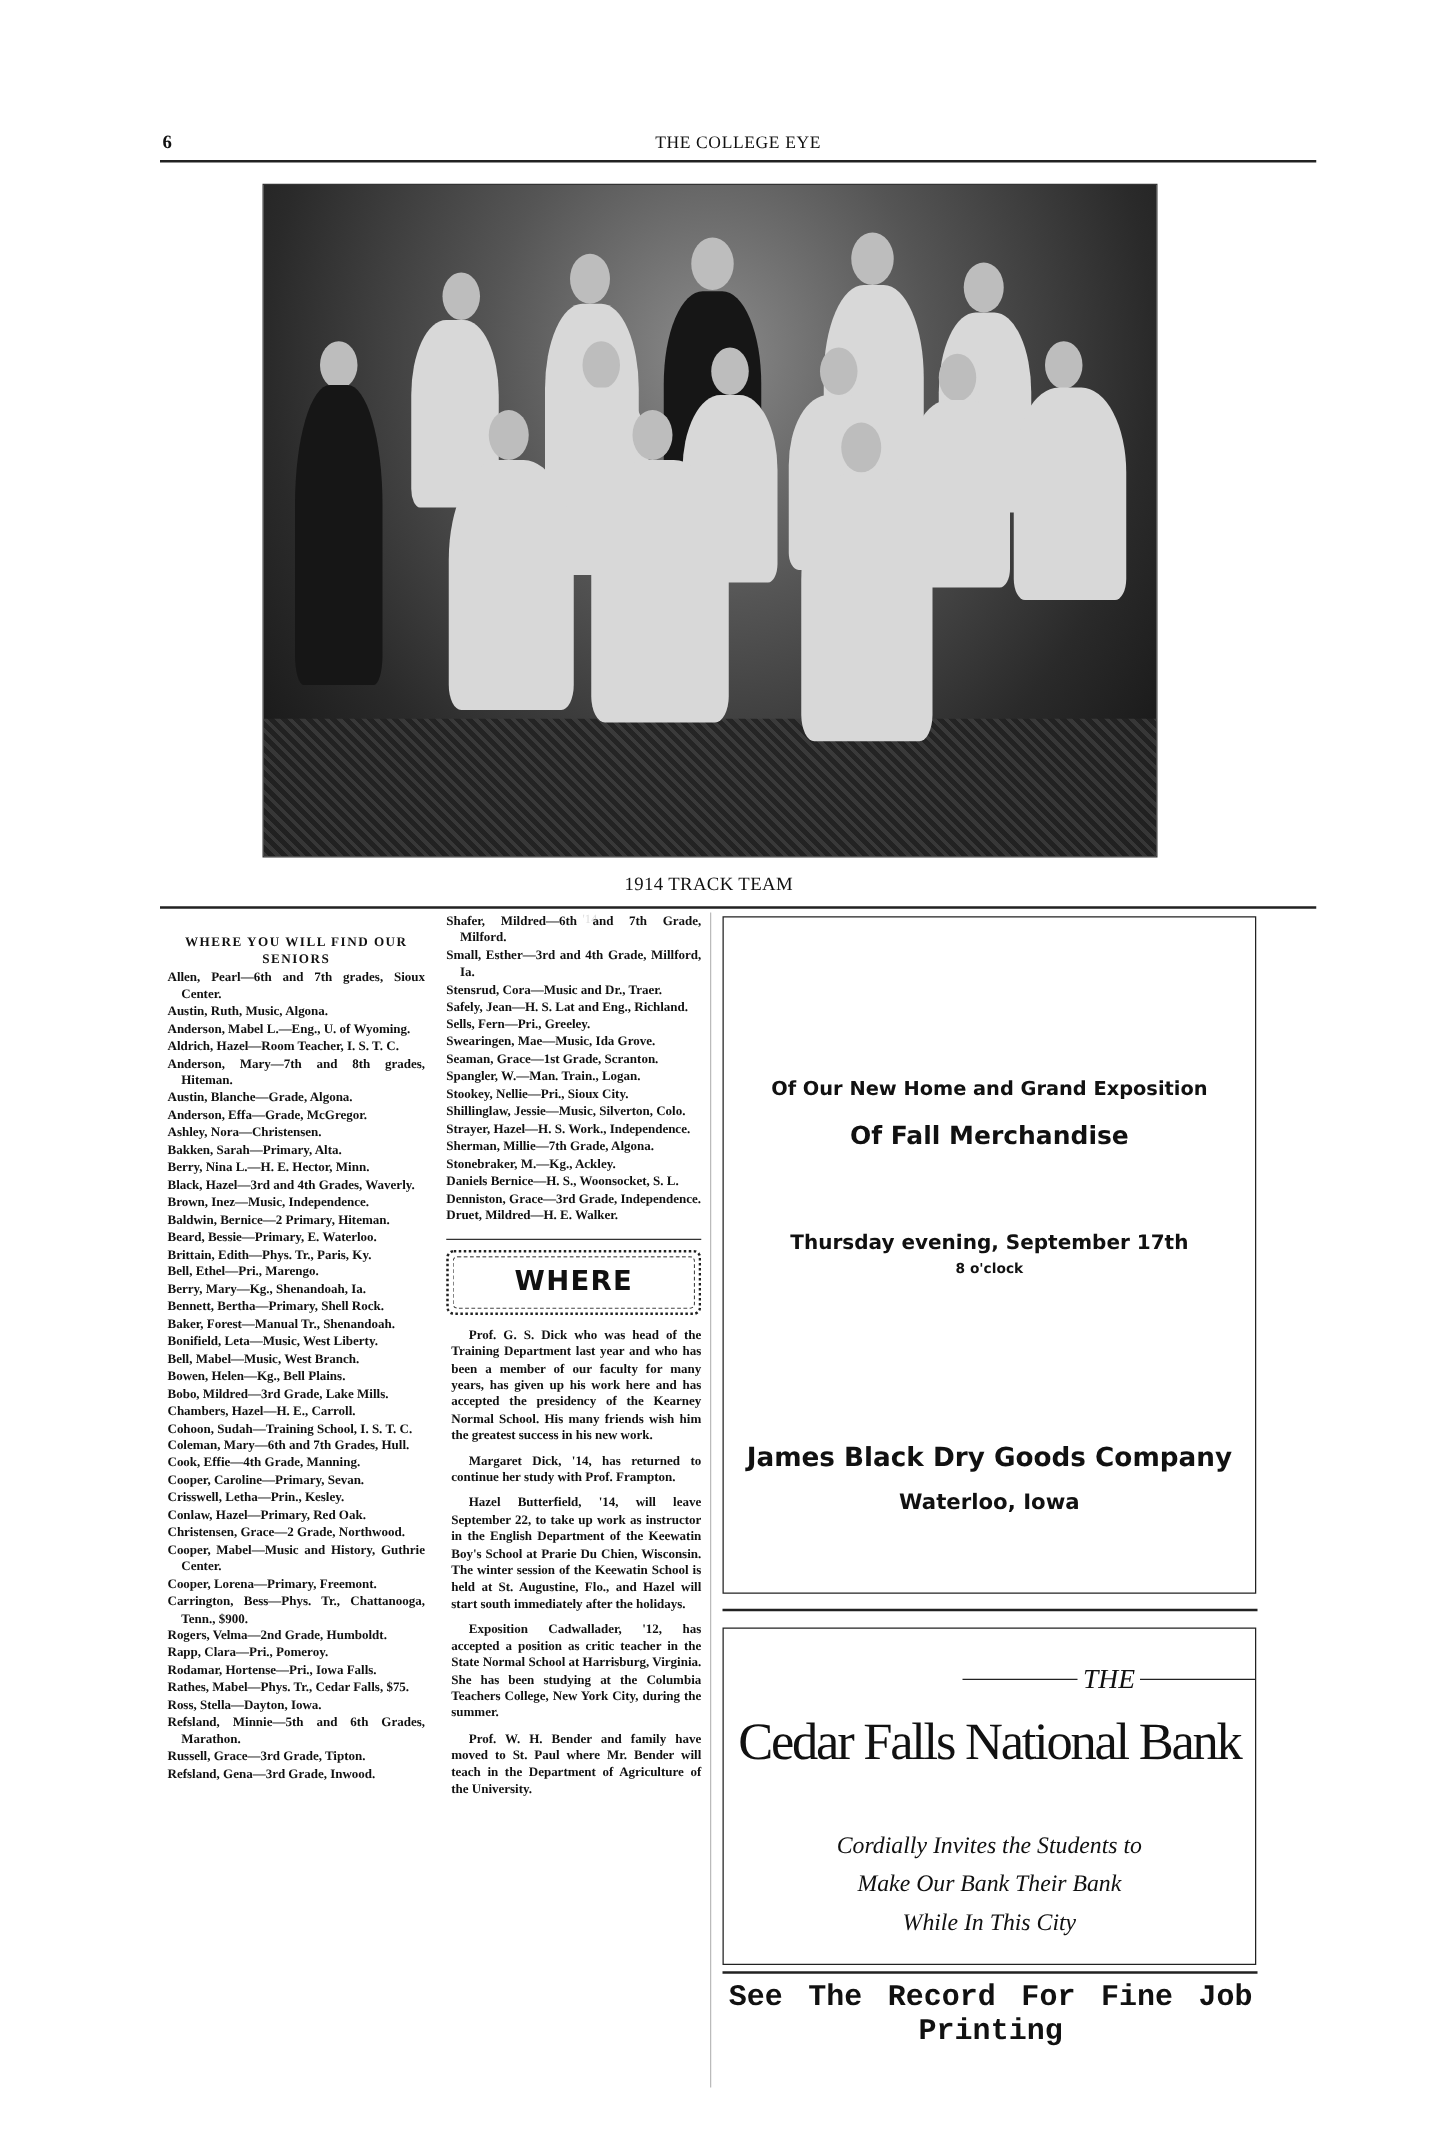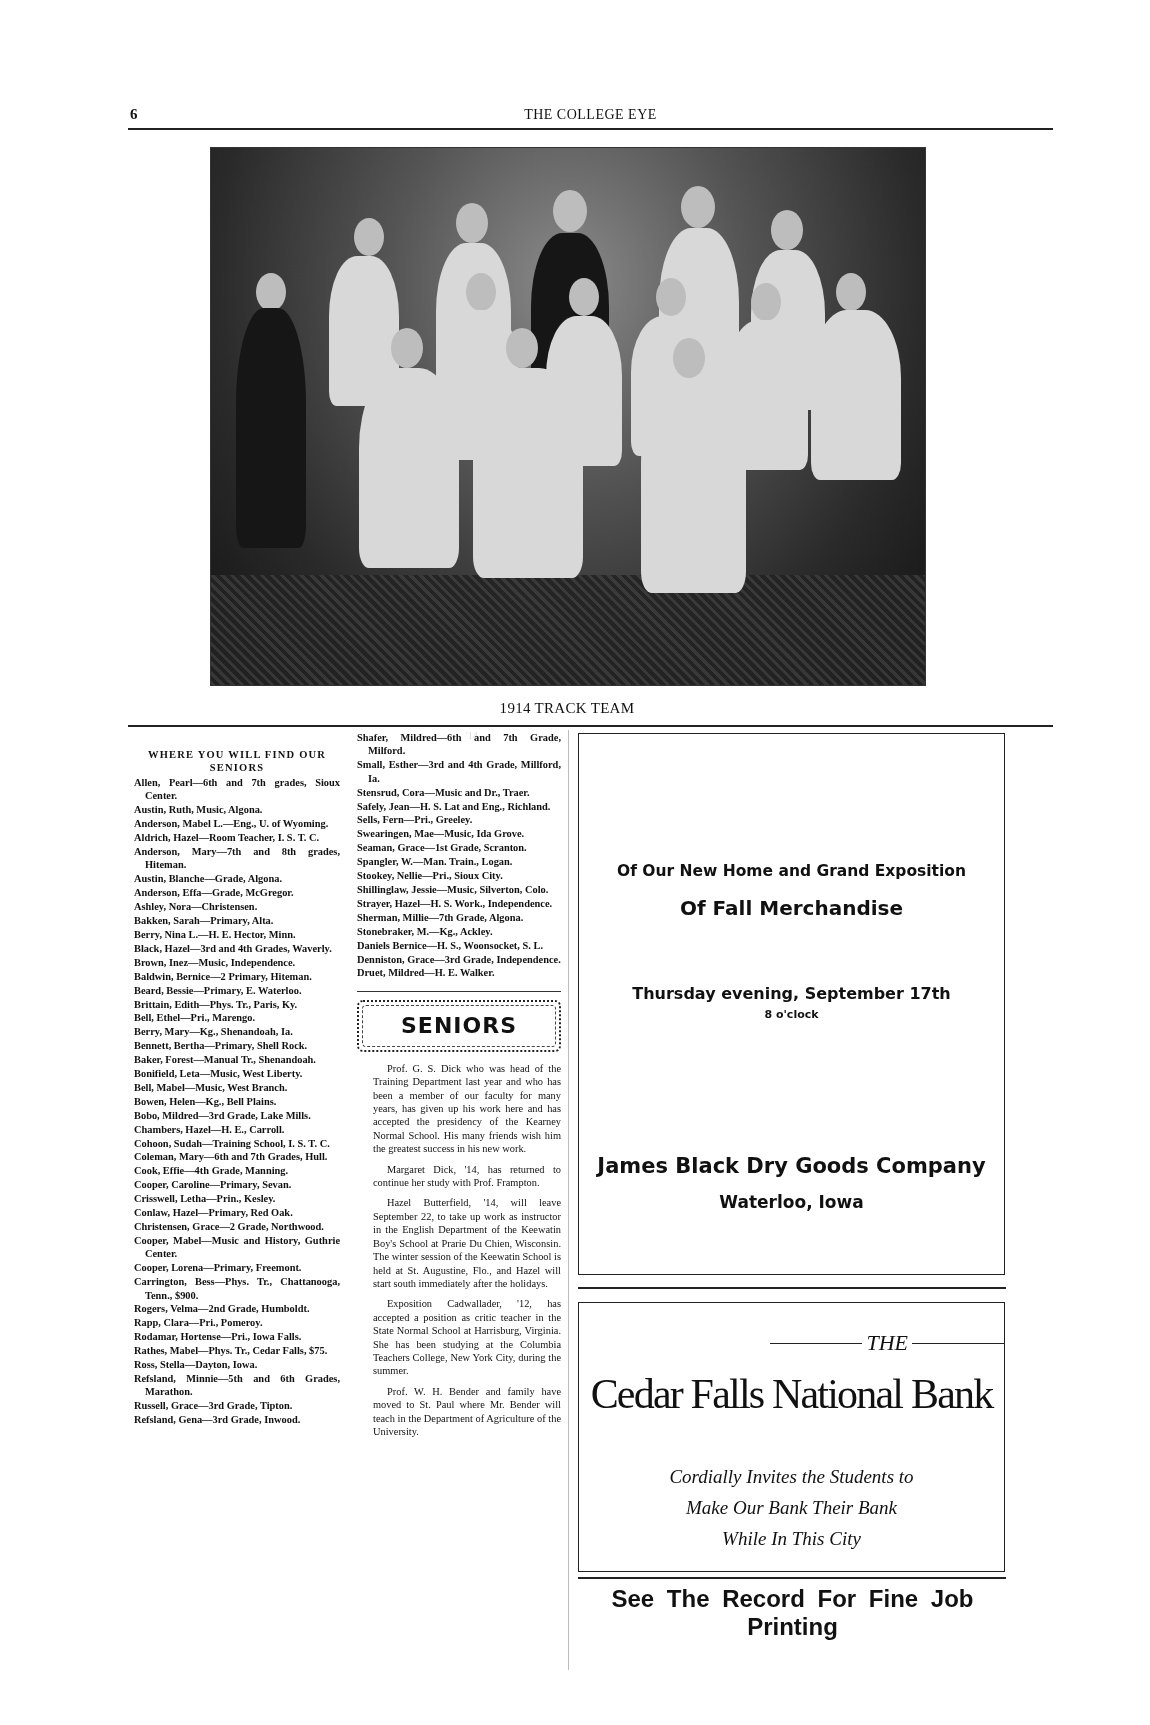--- a/index.html
+++ b/index.html
@@ -26,21 +26,21 @@
   .col1 { left: 134px; top: 748px; width: 206px; }
   .col2 { left: 357px; top: 731px; width: 204px; }
   .sec-head { text-align: center; font-weight: bold; font-size: 10.5px; letter-spacing: 1.2px; line-height: 13px; margin-bottom: 2px; }
   .entry { text-align: justify; text-indent: -11px; padding-left: 11px; margin: 0; font-weight: 600; }
   .entry + .entry { margin-top: 0.5px; }
 
   .sep { border-top: 1.5px solid #333; margin: 11px 0 8px 0; }
   .alumni-box { position: relative; height: 48px; margin: 0 0 10px 0; border: 2px dotted #222; border-radius: 6px; display: flex; align-items: center; justify-content: center; }
   .alumni-box::before { content: ""; position: absolute; inset: 3px; border: 1px dashed #444; border-radius: 4px; }
   .alumni-title { font-family: "DejaVu Sans", sans-serif; font-weight: bold; font-size: 22px; letter-spacing: 1px; }
-  .para { text-align: justify; text-indent: 14px; margin: 0 0 7px 16px; font-weight: 400; }
+  .para { text-align: justify; text-indent: 14px; margin: 0 0 7px 4px; font-weight: 700; }
 
   .vrule { position: absolute; left: 568px; top: 730px; height: 940px; border-left: 1px solid #bbb; }
 
   .ad1 { position: absolute; left: 578px; top: 733px; width: 425px; height: 540px; border: 1.5px solid #222; text-align: center; font-family: "DejaVu Sans", sans-serif; }
   .ad1-frame-bottom { position: absolute; left: 578px; top: 1287px; width: 428px; border-top: 2px solid #222; }
   .ad1 .t1 { position: absolute; top: 70px; left: 0; right: 0; font-size: 29px; font-weight: bold; }
   .ad1 .t2 { position: absolute; top: 128px; left: 0; right: 0; font-size: 15.5px; font-weight: bold; }
   .ad1 .t3 { position: absolute; top: 162px; left: 0; right: 0; font-size: 20px; font-weight: bold; }
   .ad1 .t4 { position: absolute; top: 250px; left: 0; right: 0; font-size: 16px; font-weight: bold; }
   .ad1 .t5 { position: absolute; top: 274px; left: 0; right: 0; font-size: 11px; font-weight: bold; }
@@ -48,21 +48,21 @@
   .ad1 .t7 { position: absolute; top: 420px; left: 0; right: 0; font-size: 21px; font-weight: bold; }
   .ad1 .t8 { position: absolute; top: 458px; left: 0; right: 0; font-size: 17px; font-weight: bold; }
 
   .ad2 { position: absolute; left: 578px; top: 1302px; width: 425px; height: 268px; border: 1.5px solid #222; text-align: center; font-family: "Liberation Serif", serif; }
   .ad2-frame-bottom { position: absolute; left: 578px; top: 1577px; width: 428px; border-top: 2px solid #222; }
   .ad2 .the { position: absolute; top: 27px; left: 0; right: 0; font-size: 22px; font-style: italic; display: flex; align-items: center; justify-content: flex-end; gap: 4px; }
   .ad2 .the .ln { display: inline-block; width: 92px; border-top: 1px solid #222; }
   .ad2 .bank { position: absolute; top: 67px; left: 0; right: 0; font-size: 42px; letter-spacing: -1.8px; }
   .ad2 .inv { position: absolute; top: 158px; left: 0; right: 0; font-size: 19px; font-style: italic; line-height: 31px; }
 
-  .ad3 { position: absolute; left: 580px; top: 1585px; width: 425px; text-align: center; font-family: Liberation Sans, sans-serif; font-size: 24px; font-weight: bold; word-spacing: 6px; }
+  .ad3 { position: absolute; left: 580px; top: 1585px; width: 425px; text-align: center; font-family: Liberation Mono, monospace; font-size: 24px; font-weight: bold; word-spacing: 6px; }
 </style>
 </head>
 <body>
 
 <div class="header">
   <span class="page-num">6</span>
   <div class="pub-title">THE COLLEGE EYE</div>
 </div>
 
 <div class="photo">
@@ -166,21 +166,21 @@
       <p class="entry">Shillinglaw, Jessie—Music, Silverton, Colo.</p>
       <p class="entry">Strayer, Hazel—H. S. Work., Independence.</p>
       <p class="entry">Sherman, Millie—7th Grade, Algona.</p>
       <p class="entry">Stonebraker, M.—Kg., Ackley.</p>
       <p class="entry">Daniels Bernice—H. S., Woonsocket, S. L.</p>
       <p class="entry">Denniston, Grace—3rd Grade, Independence.</p>
       <p class="entry">Druet, Mildred—H. E. Walker.</p>
     </div>
   <div class="sep"></div>
   <div class="alumni-box">
-    <span class="alumni-title">SENIORS</span>
+    <span class="alumni-title">WHERE</span>
   </div>
   <div id="alumni-paras">
       <p class="para">Prof. G. S. Dick who was head of the Training Department last year and who has been a member of our faculty for many years, has given up his work here and has accepted the presidency of the Kearney Normal School. His many friends wish him the greatest success in his new work.</p>
       <p class="para">Margaret Dick, '14, has returned to continue her study with Prof. Frampton.</p>
       <p class="para">Hazel Butterfield, '14, will leave September 22, to take up work as instructor in the English Department of the Keewatin Boy's School at Prarie Du Chien, Wisconsin. The winter session of the Keewatin School is held at St. Augustine, Flo., and Hazel will start south immediately after the holidays.</p>
       <p class="para">Exposition Cadwallader, '12, has accepted a position as critic teacher in the State Normal School at Harrisburg, Virginia. She has been studying at the Columbia Teachers College, New York City, during the summer.</p>
       <p class="para">Prof. W. H. Bender and family have moved to St. Paul where Mr. Bender will teach in the Department of Agriculture of the University.</p>
     </div>
 </div>
 

